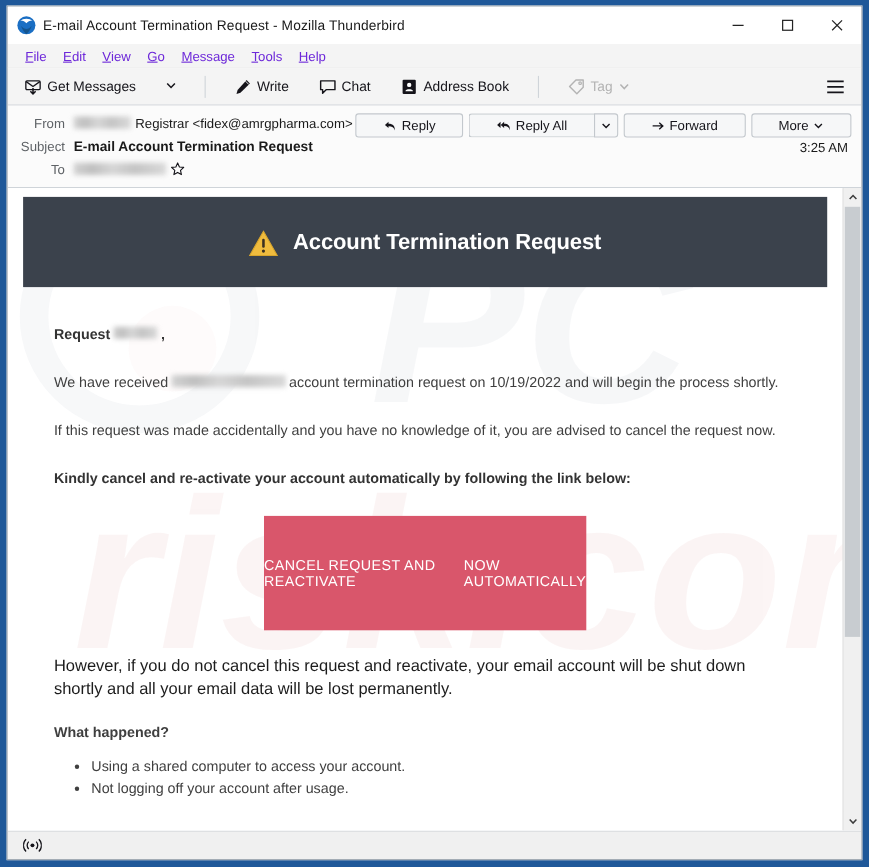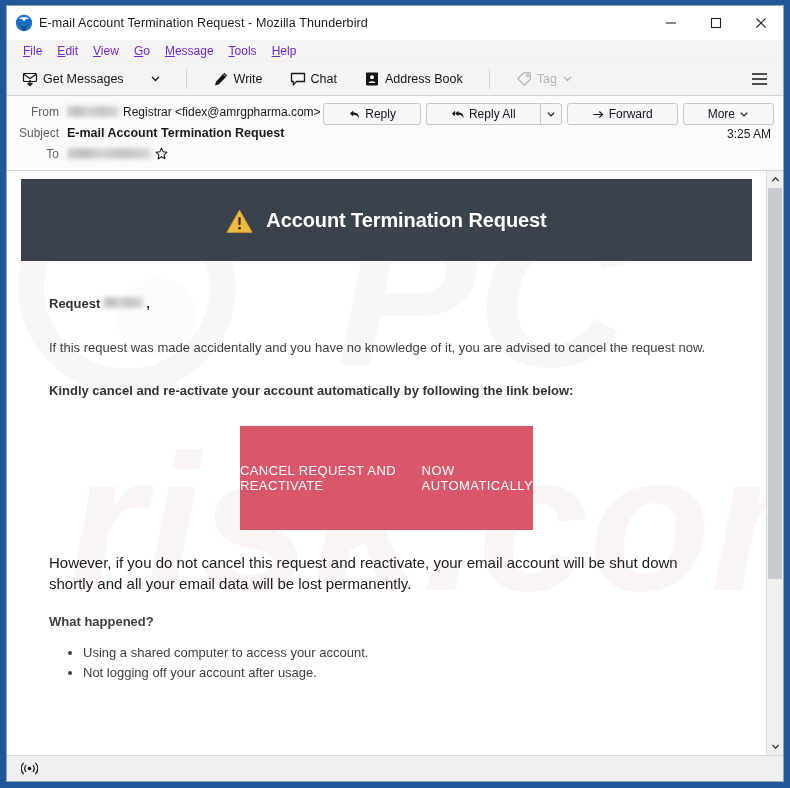--- a/index.html
+++ b/index.html
@@ -391,20 +391,25 @@
           </svg>
           <div id="banner-title">Account Termination Request</div>
         </div>
 
         <p class="mail-p bold">
           <span>Request</span>
           <span class="blur" style="width:40px"></span>
           <span>,</span>
         </p>
 
+        <p class="mail-p">
+          <span>We have received</span>
+          <span class="blur" style="width:104px"></span>
+          <span>account termination request on 10/19/2022 and will begin the process shortly.</span>
+        </p>
 
         <p class="mail-p">If this request was made accidentally and you have no knowledge of it, you are advised to cancel the request now.</p>
 
         <p class="mail-p bold">Kindly cancel and re-activate your account automatically by following the link below:</p>
 
         <div id="cta-wrap">
           <a id="cta-btn" style="background: rgb(217, 86, 107);">
             <span>CANCEL REQUEST AND REACTIVATE</span>
             <span>NOW AUTOMATICALLY</span>
           </a>

